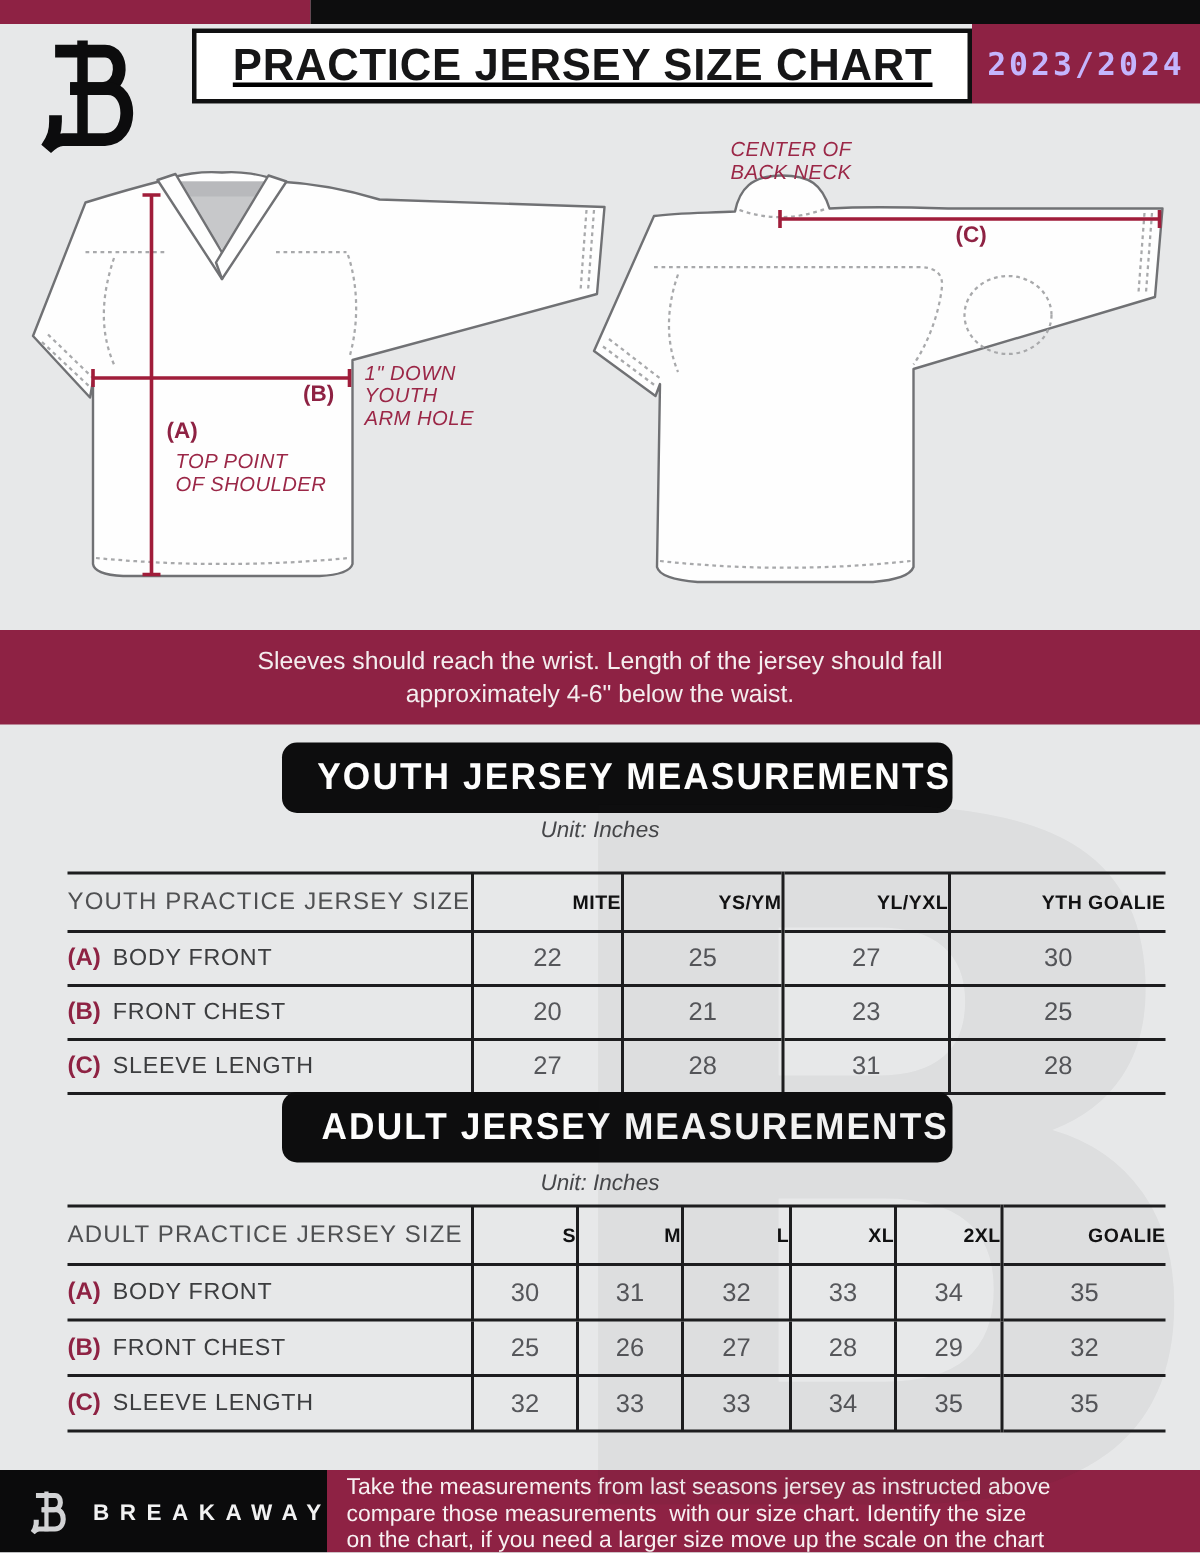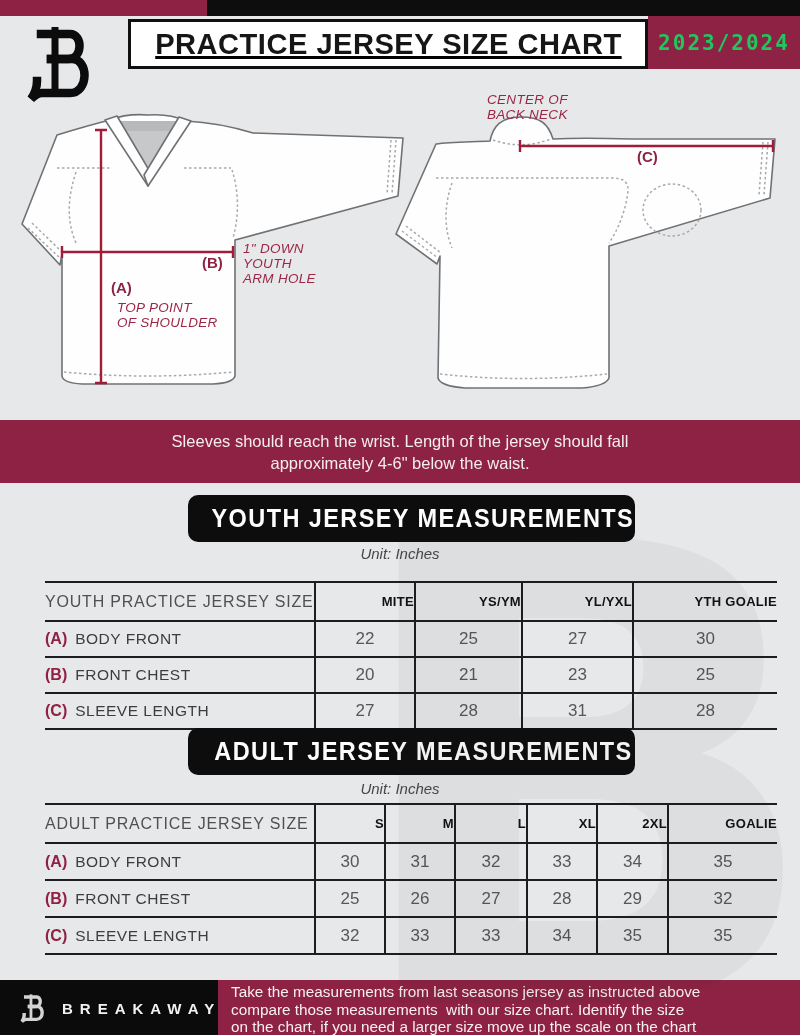--- a/index.html
+++ b/index.html
@@ -22,21 +22,21 @@
   .titlebar span{
     font-size:30px;font-weight:800;color:#161617;letter-spacing:.5px;
     transform:scaleX(.97);white-space:nowrap;
   }
   .yearbox{
     left:648px;top:16px;width:152px;height:53px;background:#8e2244;
     display:flex;align-items:center;justify-content:center;
   }
   .yearbox span{
     font-family:"DejaVu Sans Mono",monospace;font-weight:700;font-size:21px;
-    color:#22c55e;letter-spacing:2px;white-space:nowrap;
+    color:#c4b5fd;letter-spacing:2px;white-space:nowrap;
   }
 
   
   .diagram{left:0;top:88px;width:800px;height:332px;}
   .jersey-line{fill:#fefefe;stroke:#707174;stroke-width:1.6;stroke-linejoin:round;}
   .seam{fill:none;stroke:#a8a9ab;stroke-width:1.5;stroke-dasharray:2.5 2.5;}
   .measure{stroke:#a01d3a;stroke-width:2.4;fill:none;}
   .ann{position:absolute;color:#9b2747;font-style:italic;font-size:13.5px;line-height:15px;letter-spacing:.3px;}
   .ann-key{position:absolute;color:#8e2243;font-weight:700;font-size:15px;font-style:normal;}
 

